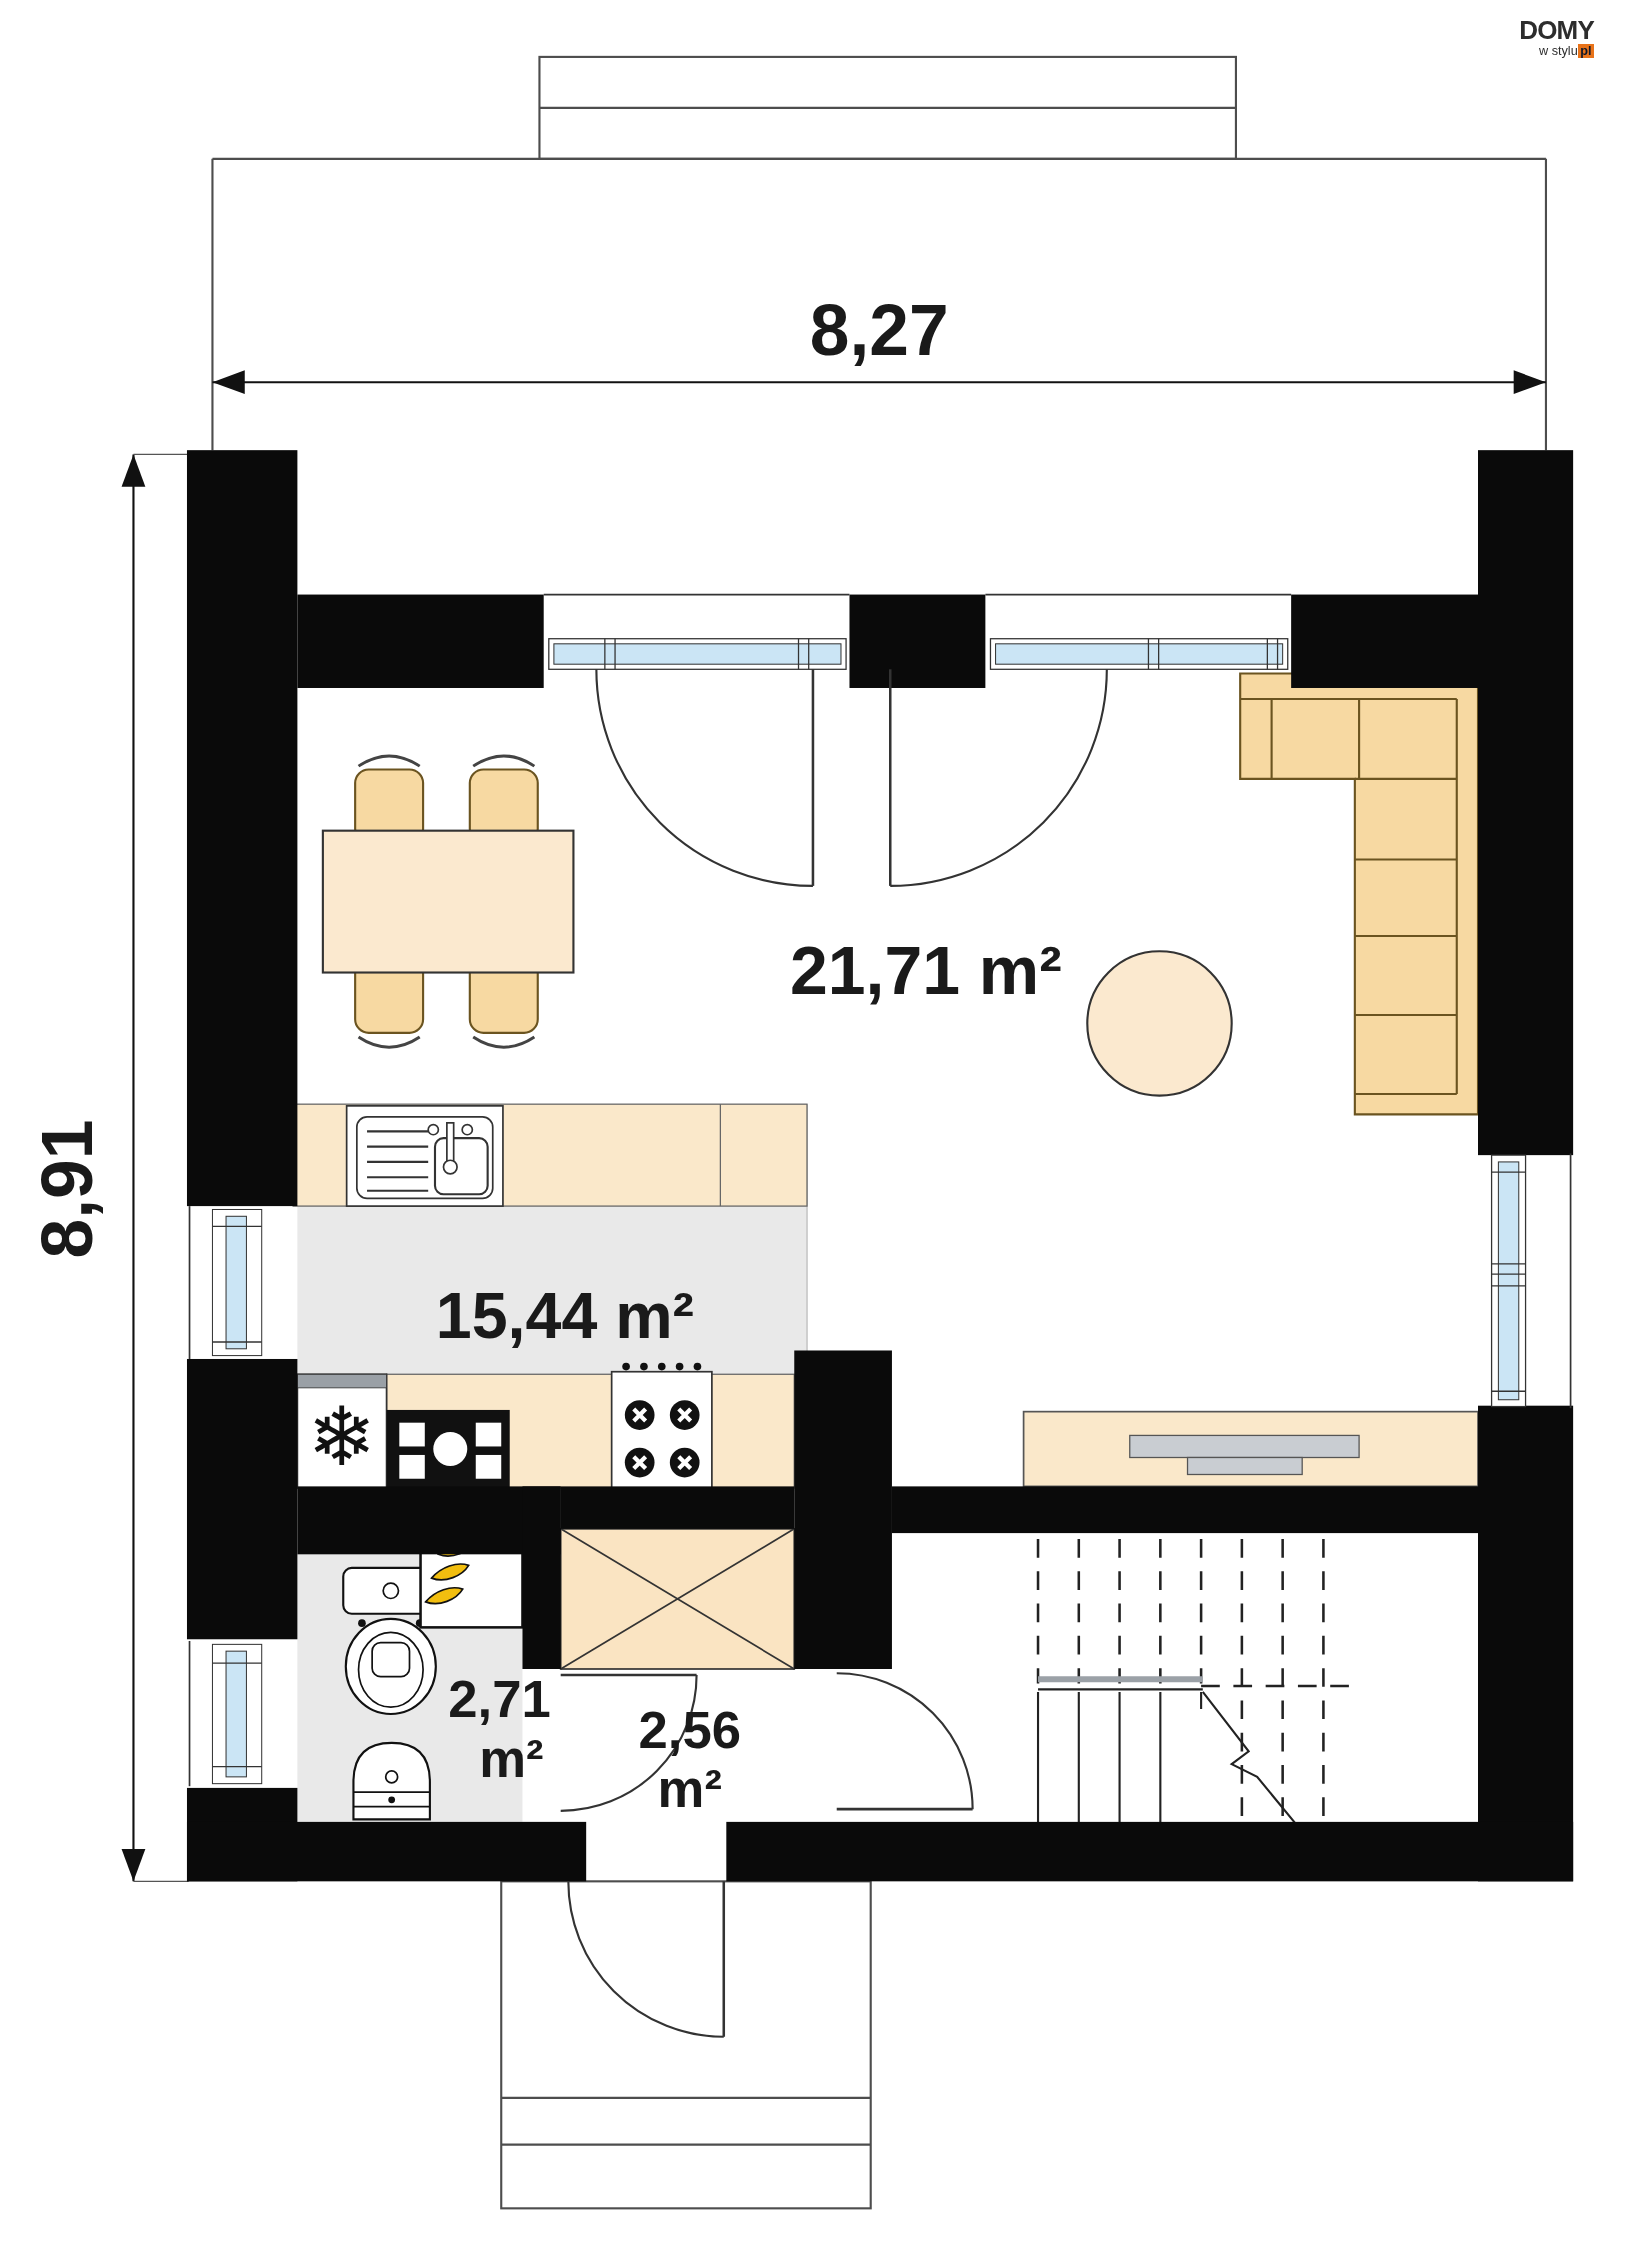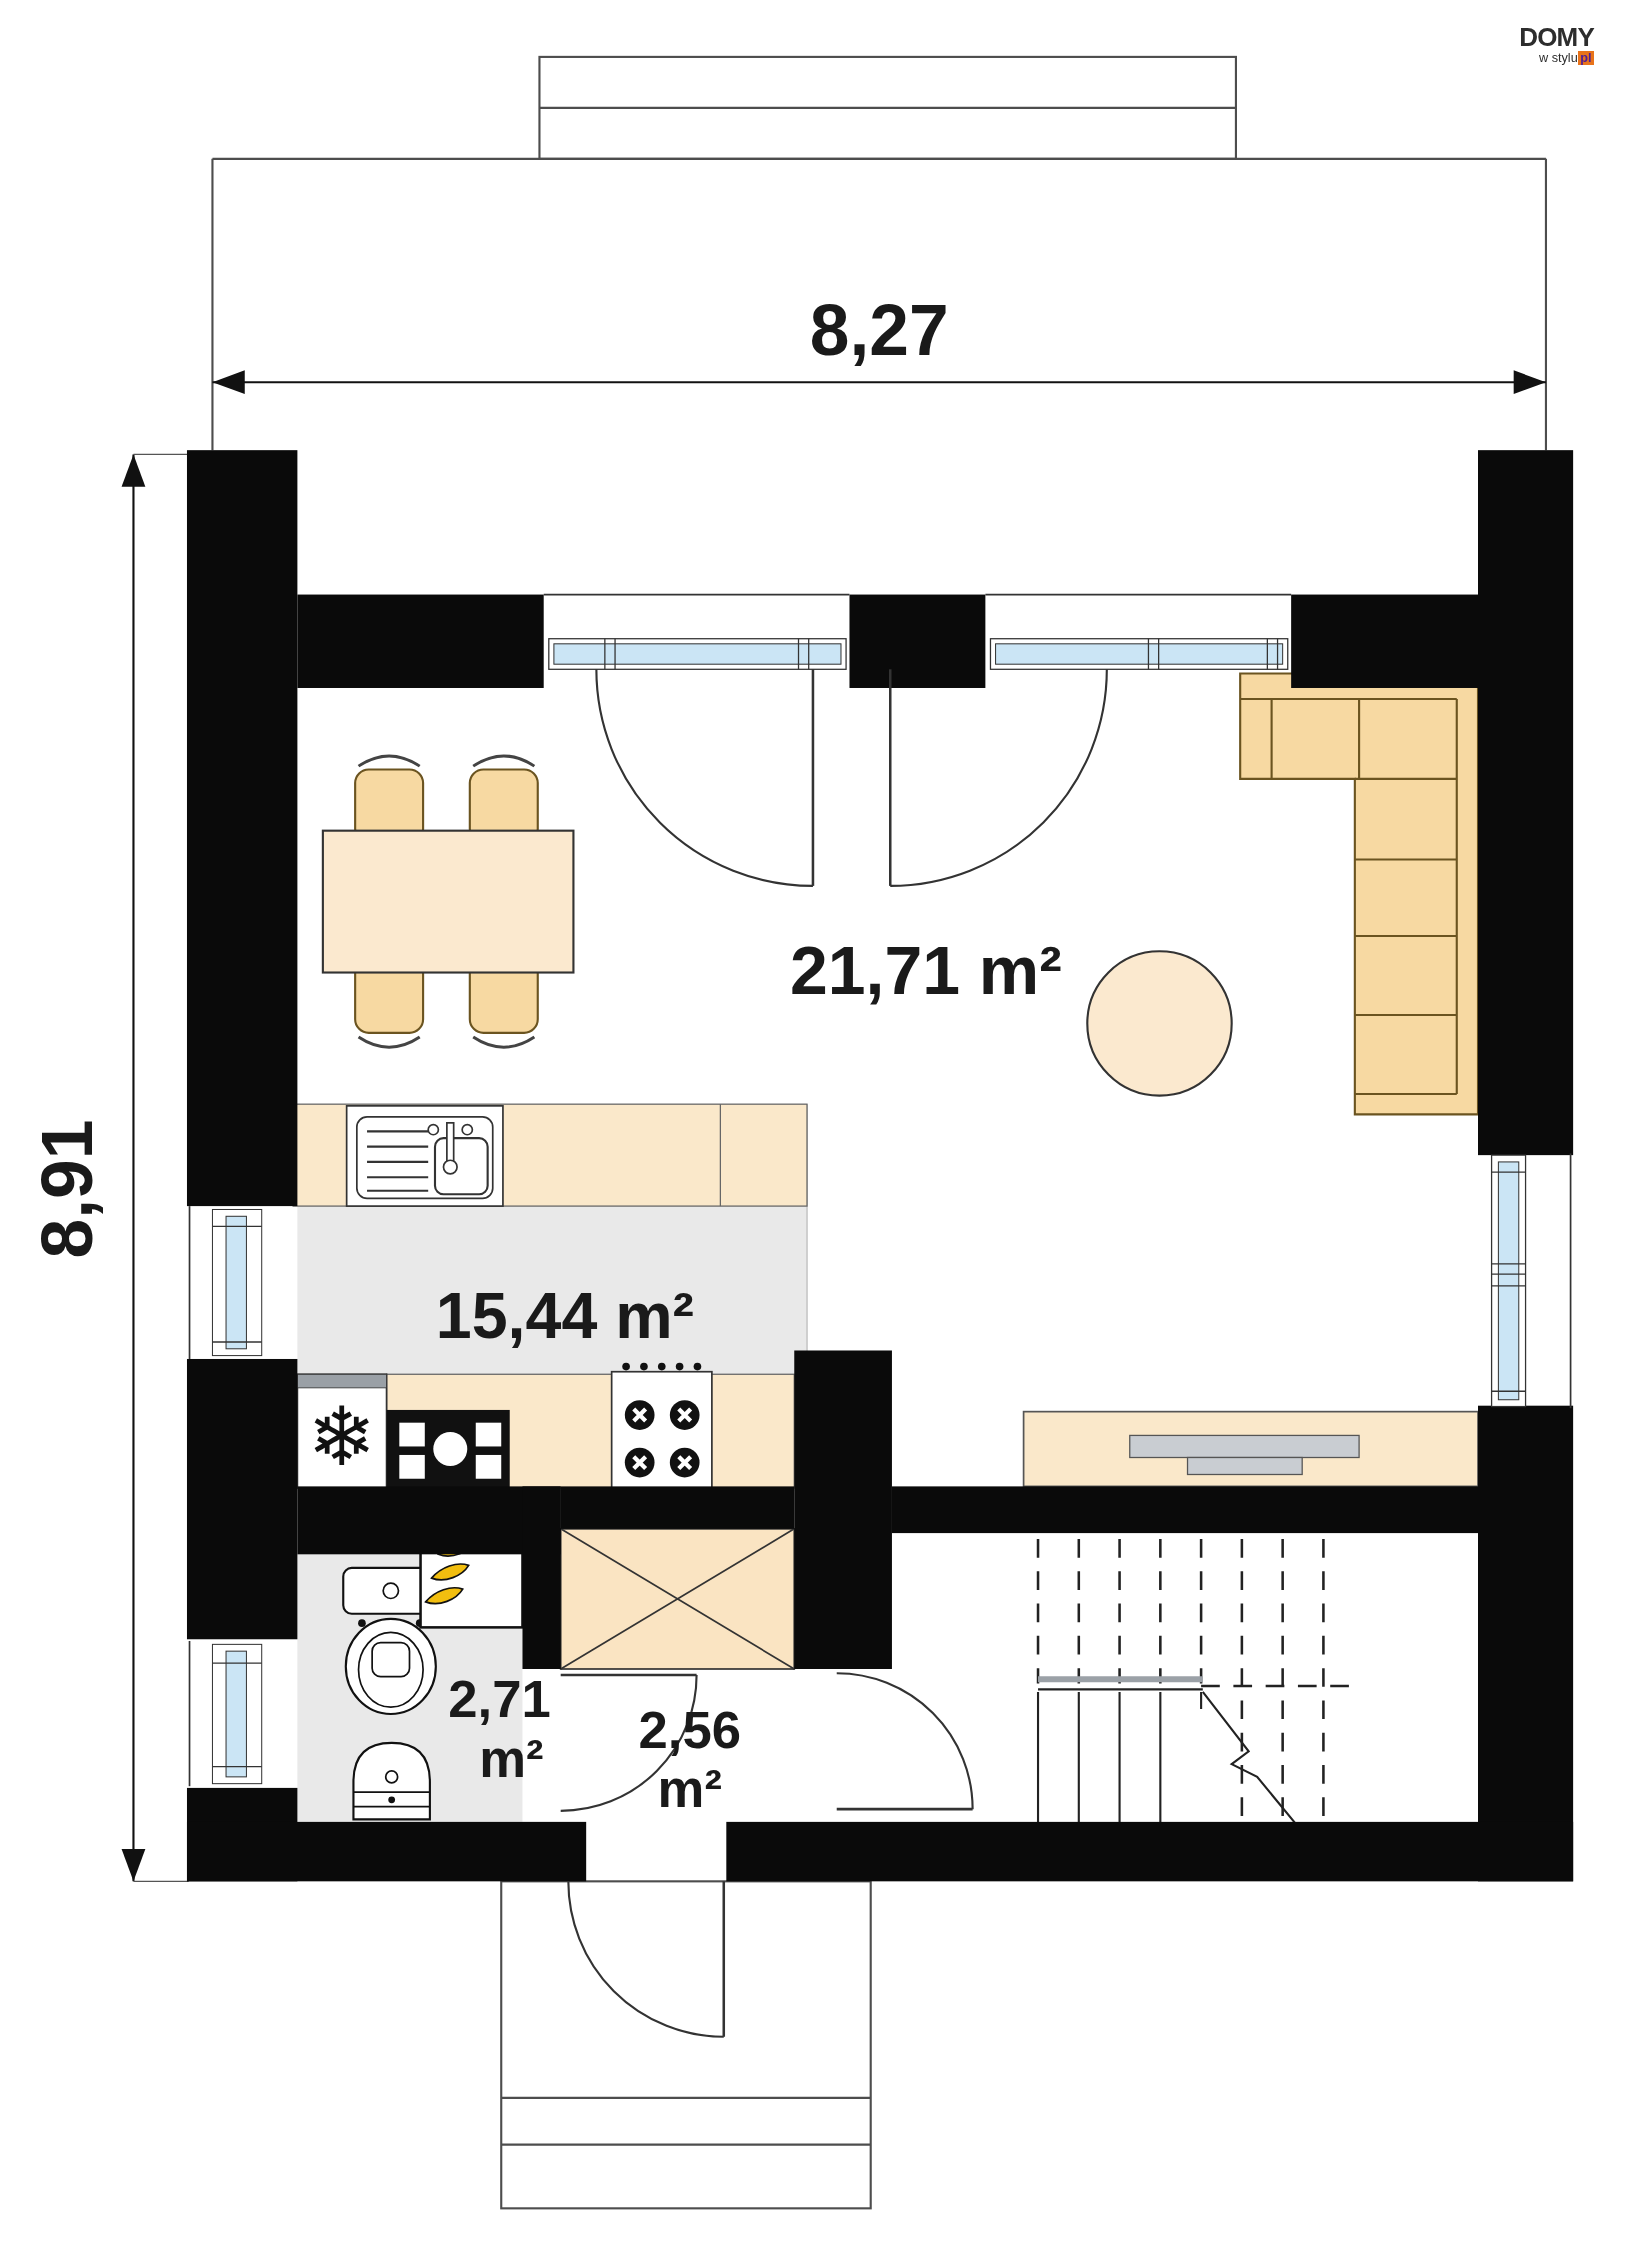--- a/index.html
+++ b/index.html
@@ -8,24 +8,24 @@
     --flame:#f2be0f; --shelf:#c9cdd2; --text:#1a1a1a;
   }
   html,body{margin:0;padding:0;background:#ffffff;}
   body{width:1631px;height:2261px;position:relative;font-family:"Liberation Sans",sans-serif;}
   svg{position:absolute;left:0;top:0;}
   .lbl{font-family:"Liberation Sans",sans-serif;font-weight:bold;fill:var(--text);}
   .big{font-size:80px;}
   .mid{font-size:76px;}
   .small{font-size:62px;}
   .dim{font-size:84px;}
-  .logo{position:absolute;top:24px;right:37px;text-align:right;line-height:1;}
+  .logo{position:absolute;top:17px;right:37px;text-align:right;line-height:1;}
   .logo-brand{font-weight:bold;font-size:26px;letter-spacing:-0.8px;color:#2d2d2d;}
   .logo-sub{font-size:12.7px;color:#2d2d2d;margin-top:0.8px;display:flex;align-items:center;justify-content:flex-end;gap:0;}
-  .logo-tld{display:inline-block;background:var(--accent);color:#4c1d95;font-weight:bold;padding:0.8px 2.5px;}
+  .logo-tld{display:inline-block;background:var(--accent);color:#0f172a;font-weight:bold;padding:0.8px 2.5px;}
 </style>
 </head>
 <body>
 
 <svg width="1631" height="2261" viewBox="0 0 1920 2662">
 
   <g stroke="#4d4d4d" stroke-width="2.5" fill="none">
     <path d="M250,187 H1820 M250,187 V530 M1820,187 V530"></path>
     <rect x="635" y="67" width="820" height="120"></rect>
     <path d="M635,127 H1455"></path>

